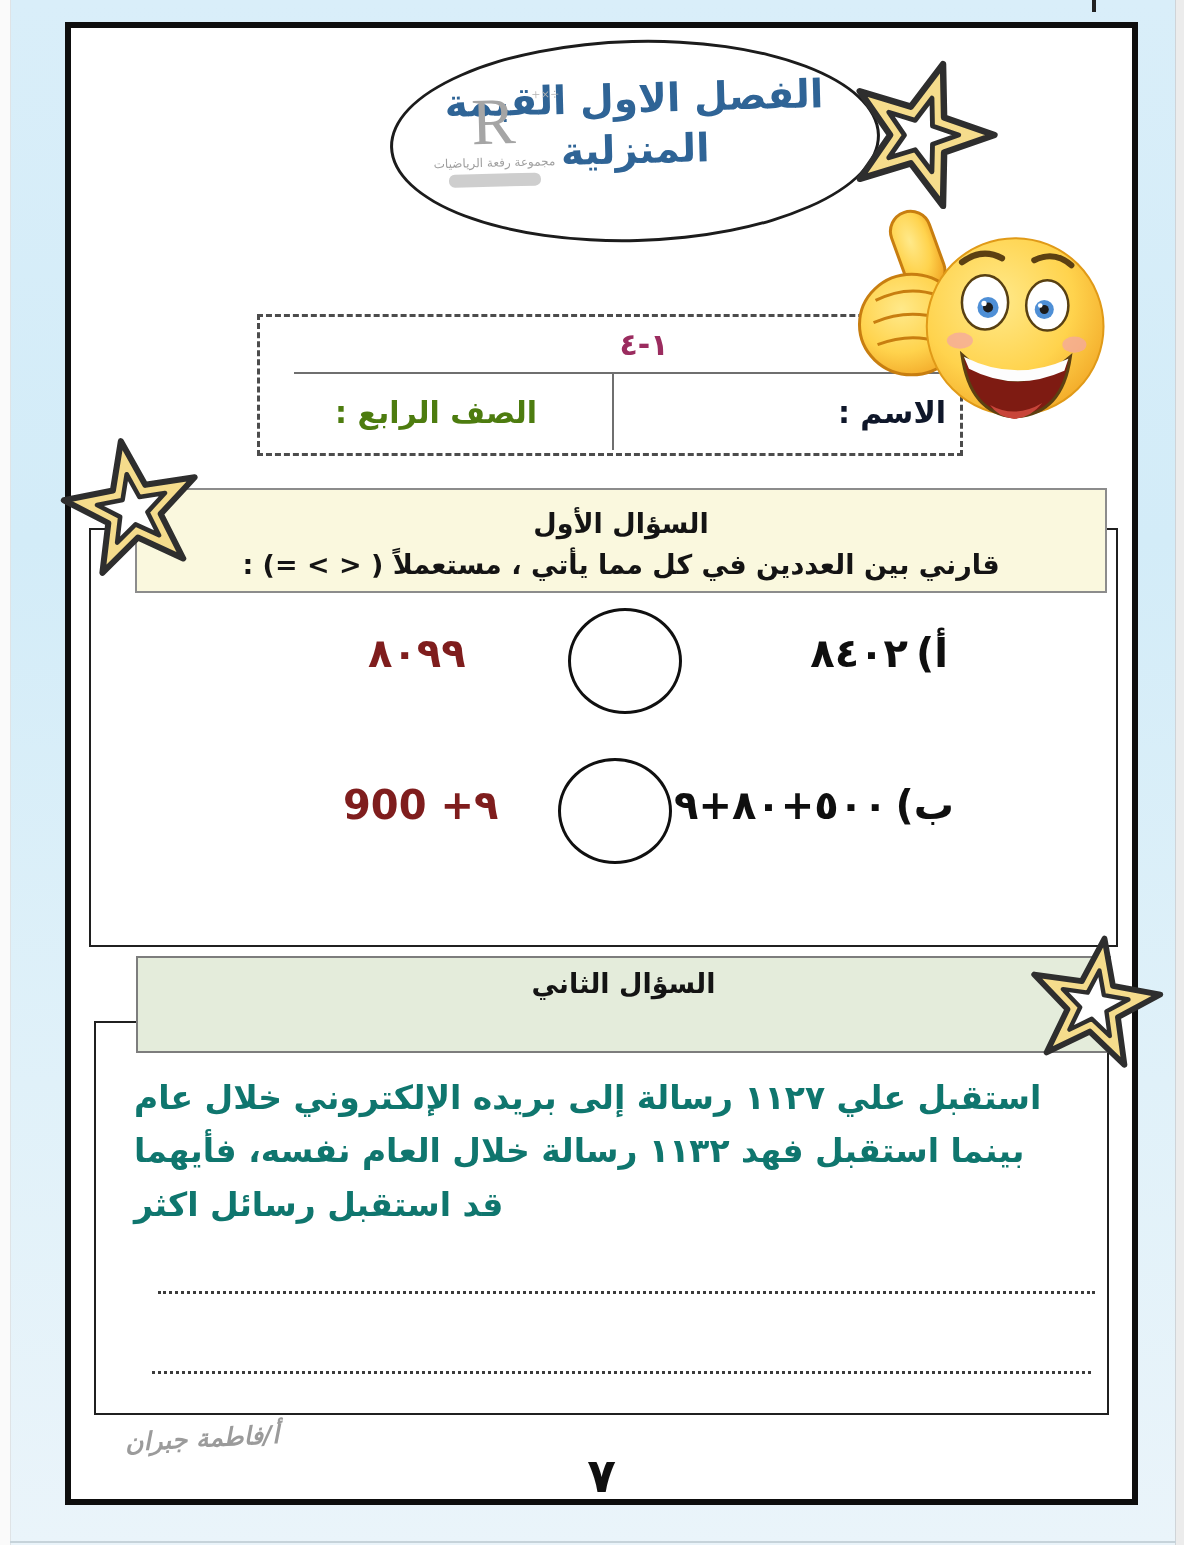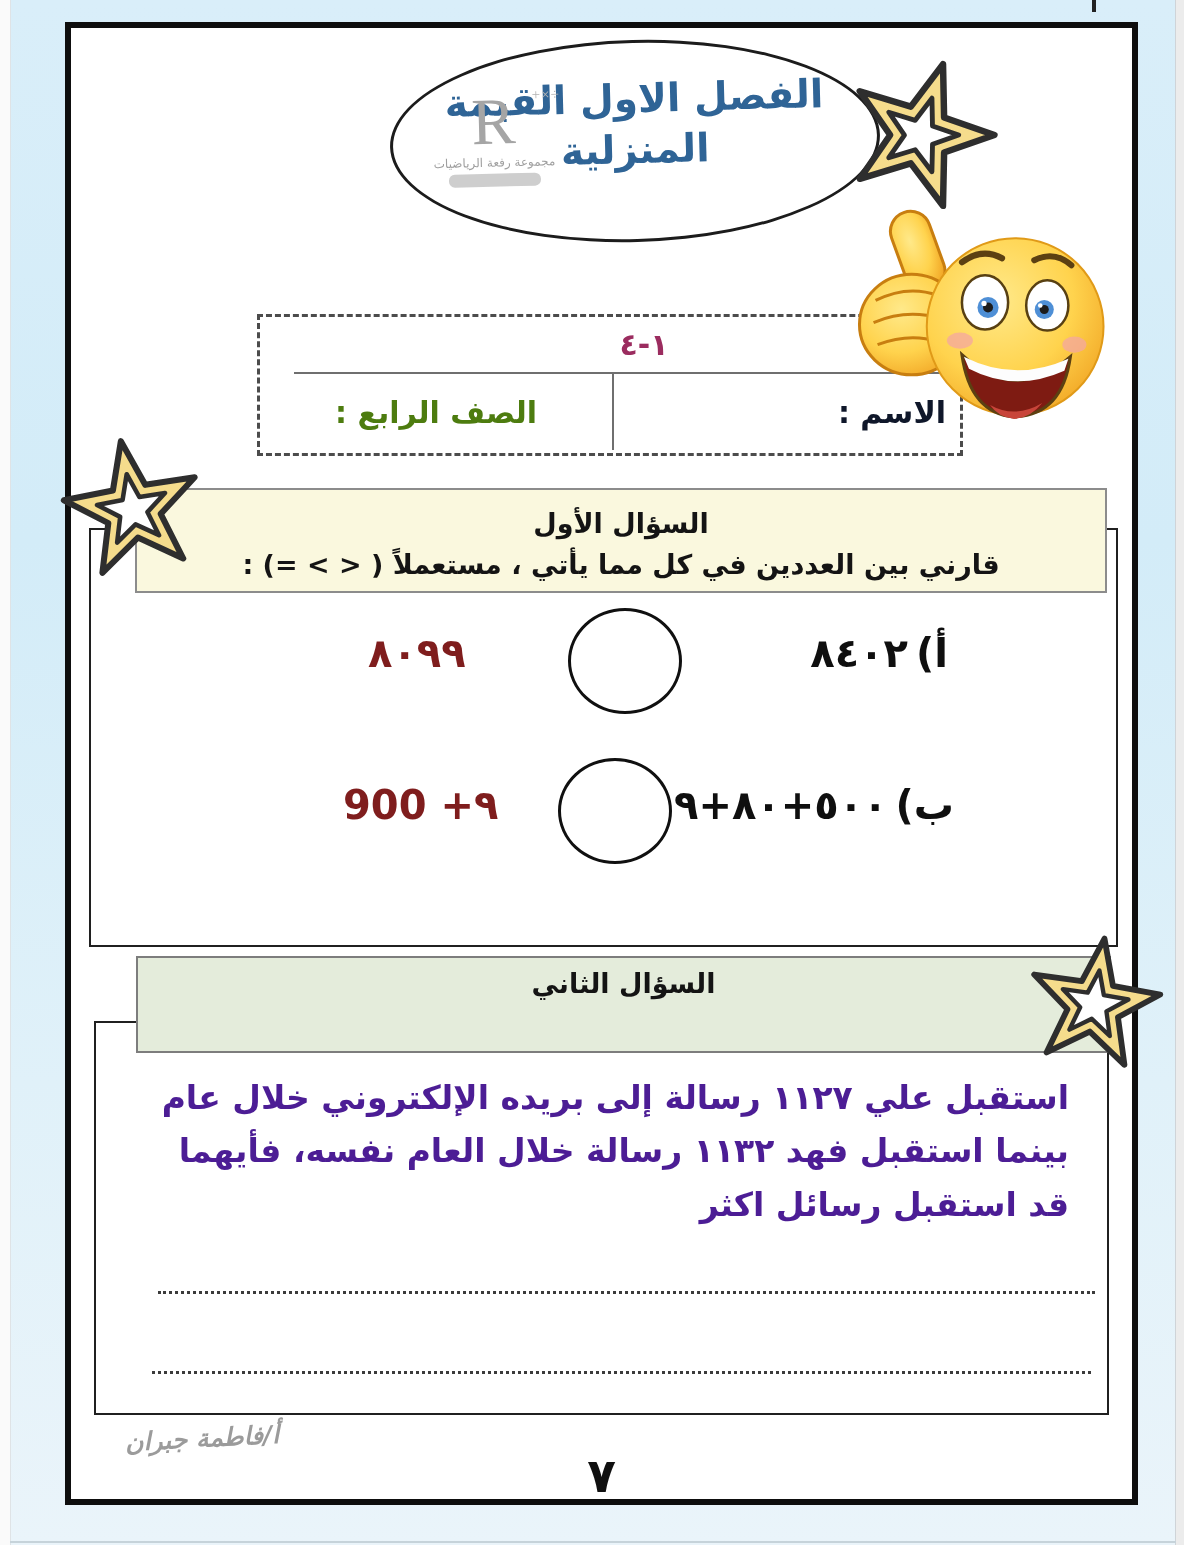--- a/index.html
+++ b/index.html
@@ -62,21 +62,21 @@
   .cmp-right{position:absolute;display:flex;direction:rtl;gap:8px;font-weight:bold;font-size:40px;color:#0f0f0f;align-items:center;}
   .cmp-circle{position:absolute;width:108px;height:100px;border:3.5px solid #101010;border-radius:50%;background:#fff;}
   .pos-a-left{left:277px;top:100px;}
   .pos-a-circle{left:477px;top:78px;}
   .pos-a-right{right:168px;top:100px;}
   .pos-b-left{left:252px;top:252px;}
   .pos-b-circle{left:467px;top:228px;}
   .pos-b-right{right:162px;top:252px;}
   .ltr{direction:ltr;unicode-bidi:isolate;}
 
-  .problem{direction:rtl;text-align:right;margin:48px 38px 0;font-size:33px;font-weight:bold;line-height:1.62;color:#4c1d95;}
+  .problem{direction:rtl;text-align:left;margin:48px 38px 0;font-size:33px;font-weight:bold;line-height:1.62;color:#0f766e;}
   .ansline{position:absolute;border-bottom:3.5px dotted #3b3b3b;}
   .ansline-1{left:62px;right:12px;top:268px;}
   .ansline-2{left:56px;right:16px;top:348px;}
 
   .signature{position:absolute;left:54px;top:1396px;color:#9b9b9b;font-size:25px;font-weight:bold;font-style:italic;
     transform:rotate(-3deg);direction:rtl;}
   .pagenum{position:absolute;left:0;right:0;top:1420px;text-align:center;font-size:47px;font-weight:bold;color:#101010;}
 </style>
 </head>
 <body>

